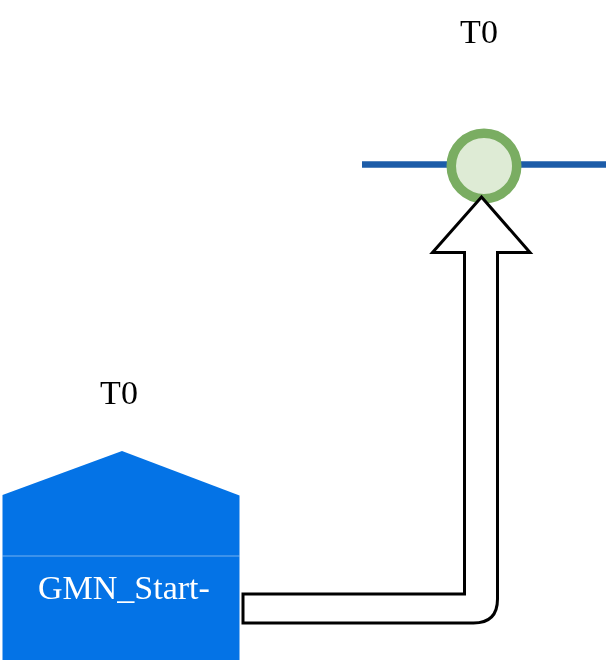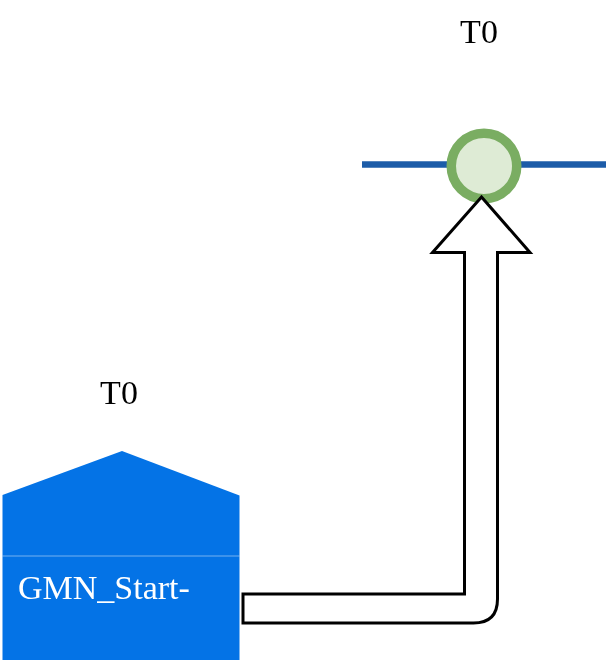--- a/index.html
+++ b/index.html
@@ -35,21 +35,21 @@
   }
   #transition-timestamp {
     left: 59px;
     top: 376px;
   }
   #transition-label {
     position: absolute;
     left: 2px;
     top: 568px;
     width: 216px;
-    padding-left: 16px;
+    padding-left: 36px;
     font-size: 34px;
     line-height: 40px;
     color: #ffffff;
     text-align: left;
   }
   .label-line {
     display: block;
     white-space: nowrap;
   }
 </style>

